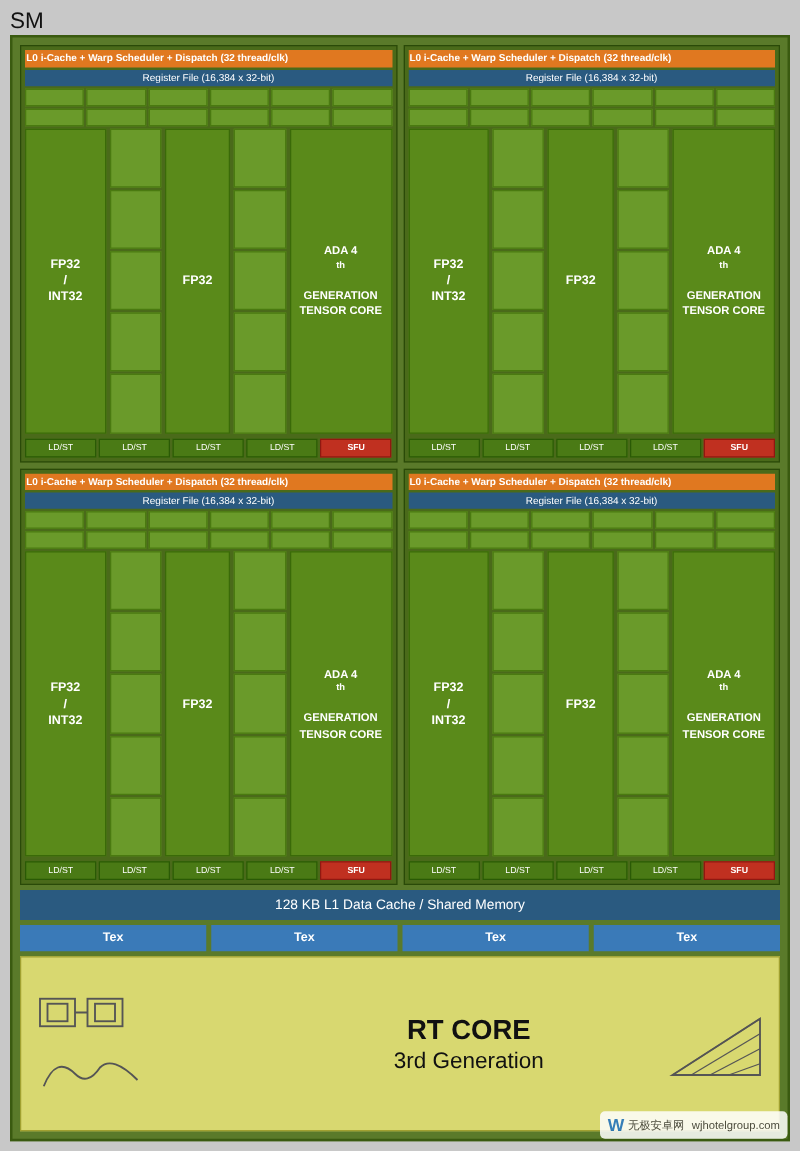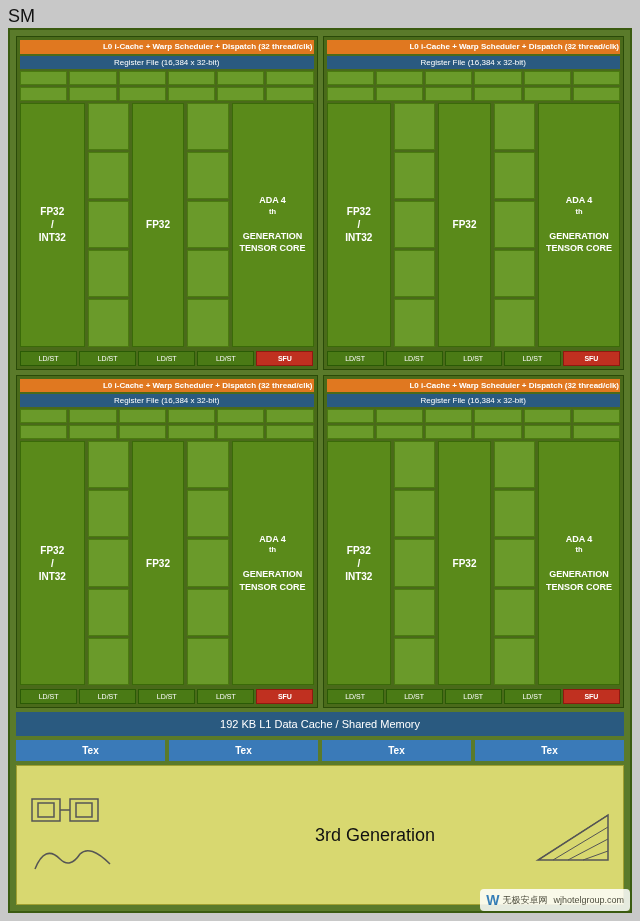--- a/index.html
+++ b/index.html
@@ -50,21 +50,21 @@
       flex-direction: column;
       padding: 3px;
       gap: 2px;
     }
 
     .l0-header {
       background: #e07820;
       color: white;
       font-size: 8px;
       font-weight: bold;
-      text-align: right;
+      text-align: left;
       padding: 2px 1px;
       line-height: 1.2;
     }
 
     .reg-file-header {
       background: #2a5a80;
       color: white;
       font-size: 8px;
       text-align: center;
       padding: 2px 1px;
@@ -446,21 +446,21 @@
       <div class="bottom-row">
         <div class="ldst-cell">LD/ST</div>
         <div class="ldst-cell">LD/ST</div>
         <div class="ldst-cell">LD/ST</div>
         <div class="ldst-cell">LD/ST</div>
         <div class="sfu-cell">SFU</div>
       </div>
     </div>
   </div>
 
-  <div class="l1-cache-bar">192 KB L1 Data Cache / Shared Memory</div>
+  <div class="l1-cache-bar">128 KB L1 Data Cache / Shared Memory</div>
 
   <div class="tex-row">
     <div class="tex-block">Tex</div>
     <div class="tex-block">Tex</div>
     <div class="tex-block">Tex</div>
     <div class="tex-block">Tex</div>
   </div>
 
   <div class="rt-core-section">
 
@@ -473,20 +473,21 @@
         <rect x="40" y="8" width="28" height="22" fill="none" stroke="#555" stroke-width="1.5"></rect>
         <rect x="46" y="12" width="16" height="14" fill="none" stroke="#555" stroke-width="1.5"></rect>
       </svg>
       <svg width="90" height="40">
 
         <path d="M5,30 Q15,5 30,20 Q40,30 50,15 Q60,5 80,25" fill="none" stroke="#555" stroke-width="1.5"></path>
       </svg>
     </div>
 
     <div class="rt-text-center">
+      <div class="rt-title">RT CORE</div>
       <div class="rt-subtitle">3rd Generation</div>
     </div>
 
     <div class="rt-diagram-right">
       <svg width="80" height="60">
 
         <polygon points="5,55 75,55 75,10" fill="none" stroke="#555" stroke-width="1.5"></polygon>
         <line x1="5" y1="55" x2="75" y2="10" stroke="#555" stroke-width="1"></line>
         <line x1="20" y1="55" x2="75" y2="22" stroke="#555" stroke-width="1"></line>
         <line x1="35" y1="55" x2="75" y2="34" stroke="#555" stroke-width="1"></line>

